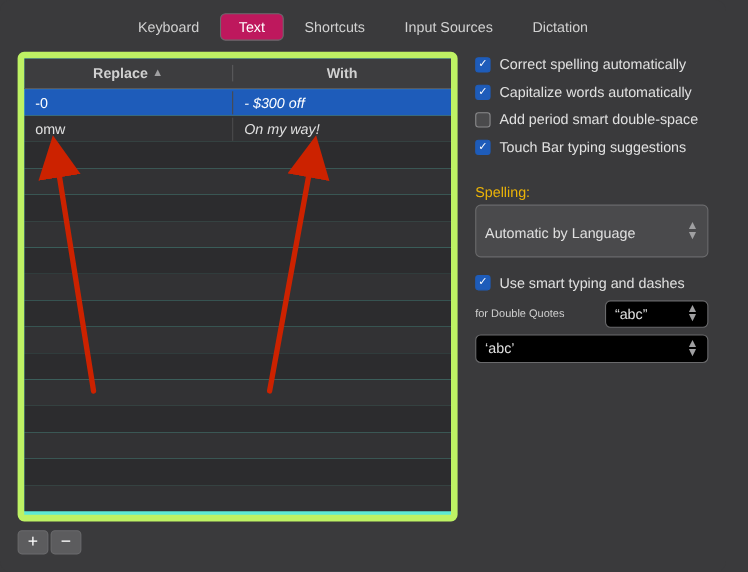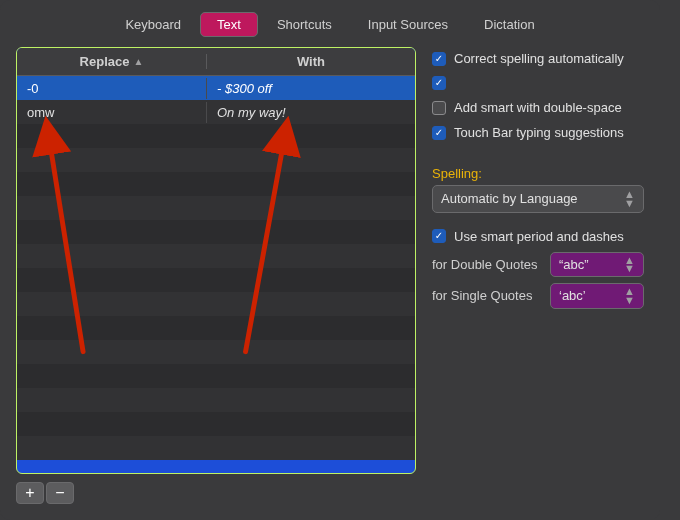--- a/index.html
+++ b/index.html
@@ -57,24 +57,24 @@
 
     
     .left-panel {
       flex: 0 0 400px;
       display: flex;
       flex-direction: column;
     }
 
     .table-container {
       flex: 1;
-      border: 1px solid #bef264;
+      border: 6px solid #bef264;
       border-radius: 6px;
       overflow: hidden;
-      background: #1d4ed8;
+      background: #5eead4;
     }
 
     .table-header {
       display: flex;
       background: #3d3d3f;
       border-bottom: 1px solid #5a5a5c;
       padding: 6px 0;
     }
 
     .col-replace {
@@ -222,25 +222,25 @@
 
     .dropdown-container {
       margin-top: 4px;
     }
 
     .dropdown {
       width: 100%;
       background: #4a4a4c;
       border: 1px solid #6a6a6c;
       border-radius: 5px;
-      padding: 4px 8px;
+      padding: 14px 8px;
       color: #e0e0e0;
       font-size: 13px;
       display: flex;
-      align-items: center;
+      align-items: flex-end;
       justify-content: space-between;
       cursor: pointer;
     }
 
     .dropdown-arrows {
       font-size: 11px;
       color: #a0a0a2;
       display: flex;
       flex-direction: column;
       line-height: 0.8;
@@ -251,28 +251,28 @@
     }
 
     .quote-row {
       display: flex;
       align-items: center;
       gap: 8px;
       margin-top: 6px;
     }
 
     .quote-label {
-      font-size: 13px;
+      font-size: 10px;
       color: #d0d0d0;
       flex: 0 0 110px;
     }
 
     .quote-dropdown {
       flex: 1;
-      background: #701a75;
+      background: #000000;
       border: 1px solid #6a6a6c;
       border-radius: 5px;
       padding: 3px 8px;
       color: #e0e0e0;
       font-size: 13px;
       display: flex;
       align-items: center;
       justify-content: space-between;
       cursor: pointer;
     }
@@ -375,25 +375,26 @@
         <div class="checkbox checked">
           <span class="checkbox-check">✓</span>
         </div>
         <span class="checkbox-label">Correct spelling automatically</span>
       </div>
 
       <div class="checkbox-row">
         <div class="checkbox checked">
           <span class="checkbox-check">✓</span>
         </div>
+        <span class="checkbox-label">Capitalize words automatically</span>
       </div>
 
       <div class="checkbox-row">
         <div class="checkbox unchecked"></div>
-        <span class="checkbox-label">Add smart with double-space</span>
+        <span class="checkbox-label">Add period smart double-space</span>
       </div>
 
       <div class="checkbox-row">
         <div class="checkbox checked">
           <span class="checkbox-check">✓</span>
         </div>
         <span class="checkbox-label">Touch Bar typing suggestions</span>
       </div>
 
       <div style="margin-top: 10px;">
@@ -407,36 +408,35 @@
             </div>
           </div>
         </div>
       </div>
 
       <div class="quotes-section">
         <div class="checkbox-row">
           <div class="checkbox checked">
             <span class="checkbox-check">✓</span>
           </div>
-          <span class="checkbox-label">Use smart period and dashes</span>
+          <span class="checkbox-label">Use smart typing and dashes</span>
         </div>
 
         <div class="quote-row">
           <span class="quote-label">for Double Quotes</span>
           <div class="quote-dropdown">
             <span>“abc”</span>
             <div class="dropdown-arrows">
               <span>▲</span>
               <span>▼</span>
             </div>
           </div>
         </div>
 
         <div class="quote-row">
-          <span class="quote-label">for Single Quotes</span>
           <div class="quote-dropdown">
             <span>‘abc’</span>
             <div class="dropdown-arrows">
               <span>▲</span>
               <span>▼</span>
             </div>
           </div>
         </div>
       </div>
 

